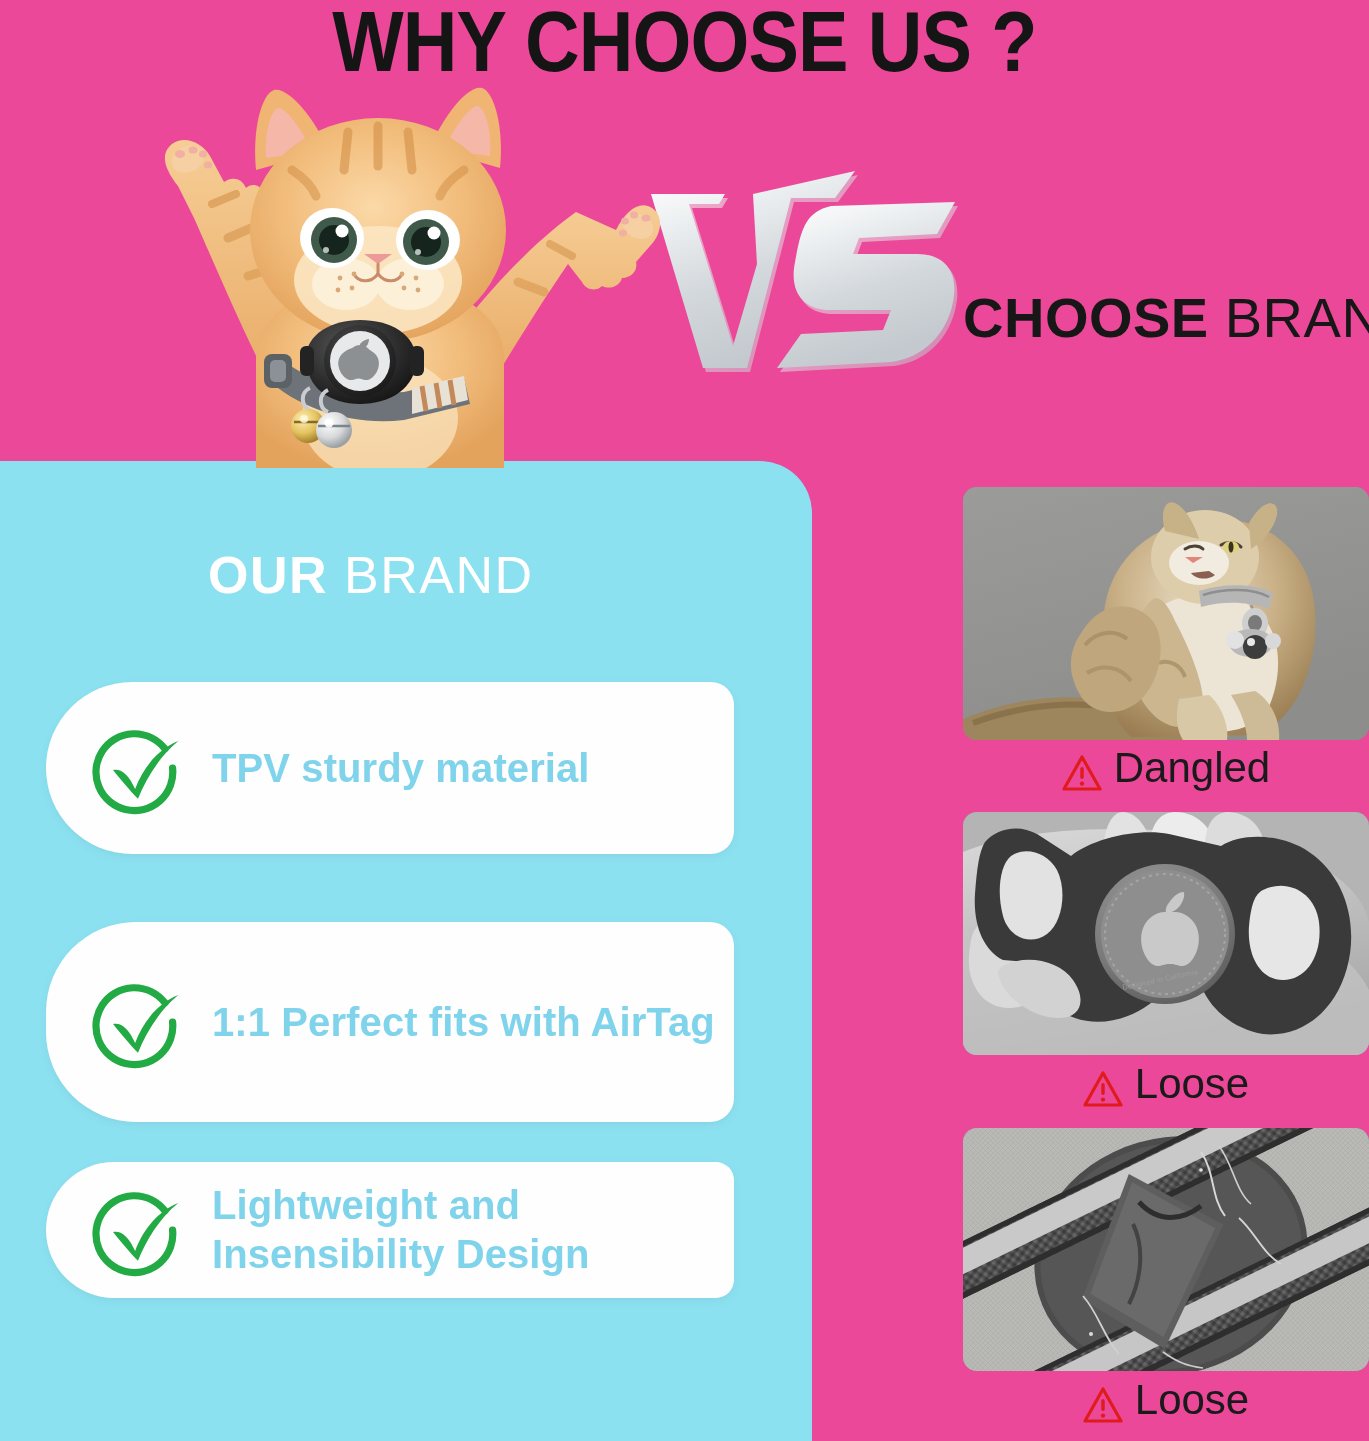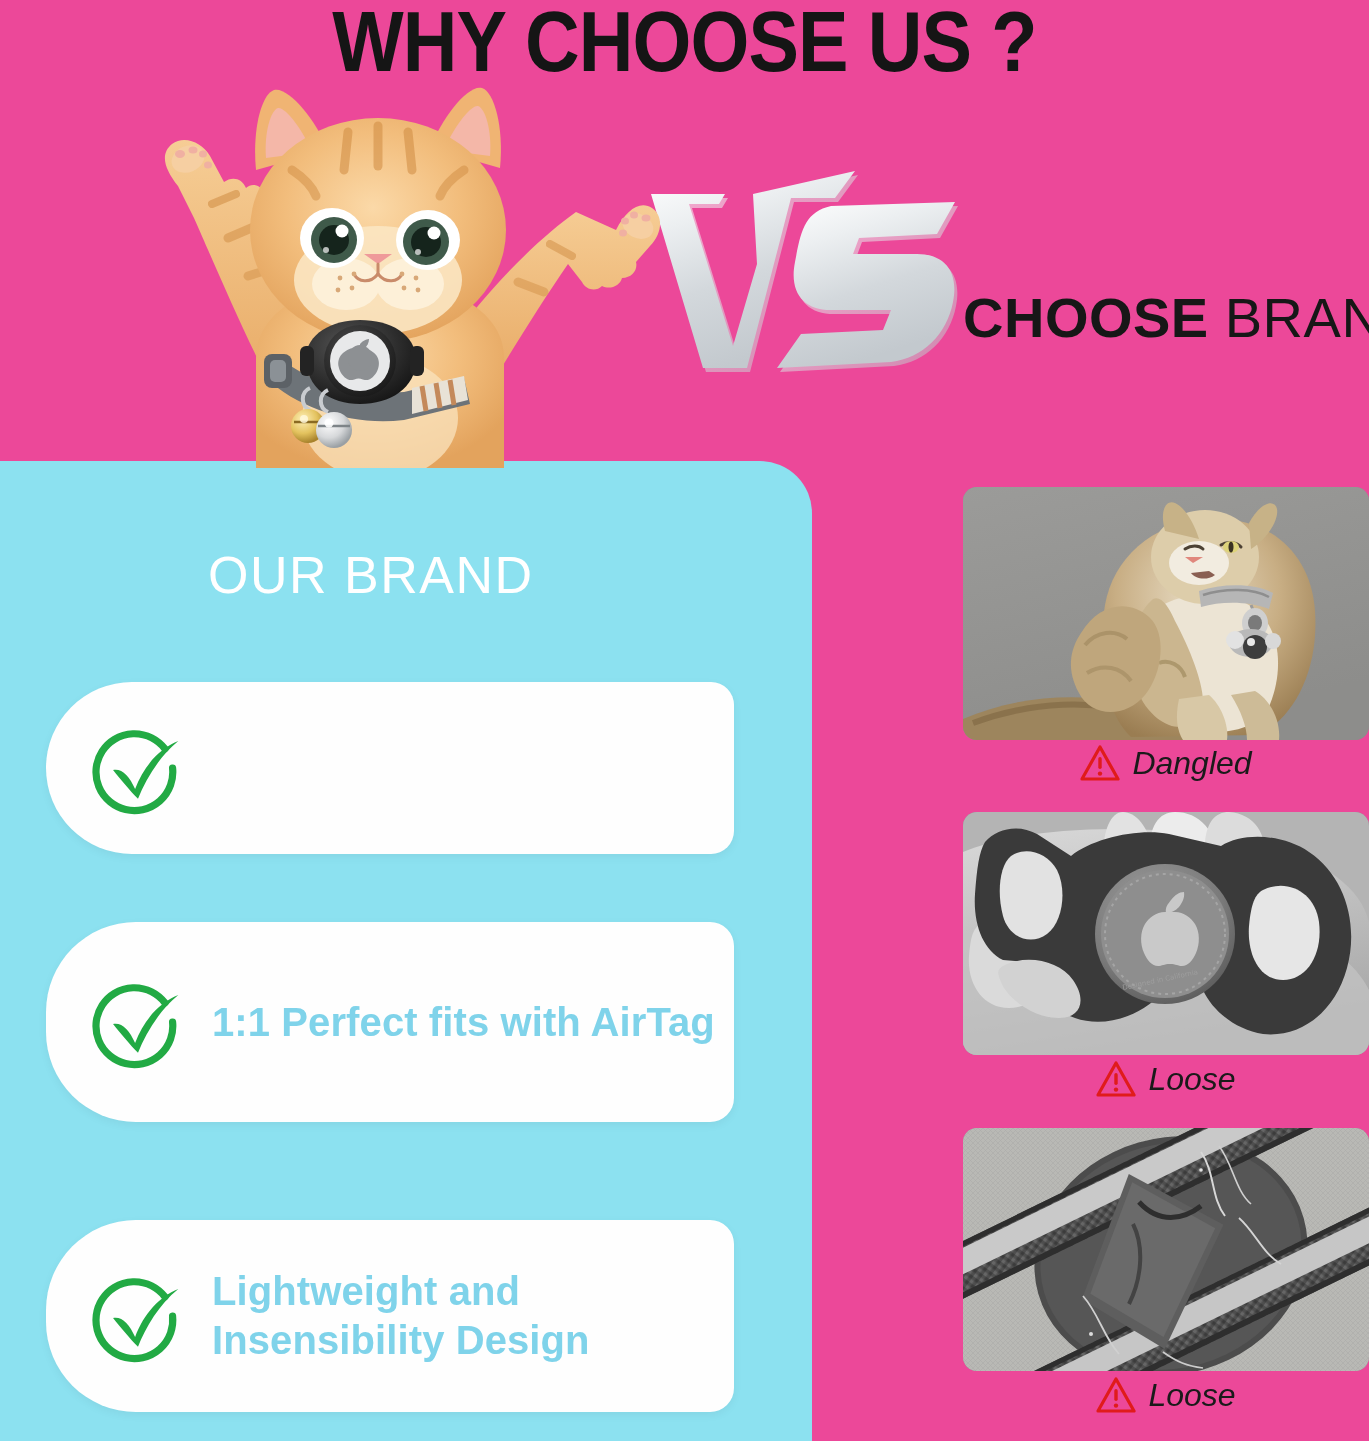--- a/index.html
+++ b/index.html
@@ -50,35 +50,35 @@
   .our-panel{
     position:absolute;left:0;top:461px;width:812px;height:980px;
     background:#8ce1f0;
     border-radius:0 52px 0 0;
     z-index:3;
   }
   .our-title{
     position:absolute;left:208px;top:545px;
     font-size:52px;color:#ffffff;letter-spacing:1.5px;white-space:nowrap;z-index:5;
   }
-  .our-title .b{font-weight:normal;}
+  .our-title .b{font-weight:bold;}
   .our-title .r{font-weight:normal;}
 
   
   .card{
     position:absolute;left:46px;width:688px;
     background:#fefefe;
     border-radius:90px 24px 24px 90px;
     box-shadow:0 3px 10px rgba(0,0,0,.05);
     z-index:5;
     display:flex;align-items:center;
   }
   .card-1{top:682px;height:172px;}
   .card-2{top:922px;height:200px;}
-  .card-3{top:1220px;height:192px;}
+  .card-3{top:1162px;height:136px;}
 
   .check-icon{
     flex:0 0 auto;
     width:96px;height:96px;
     margin-left:44px;margin-right:26px;
   }
   .check-icon svg{display:block;width:96px;height:96px;overflow:visible;}
 
   .card-text{
     font-size:40px;
@@ -96,21 +96,21 @@
     background:#8c8c8c;
   }
   .photo svg{display:block;width:100%;height:100%;}
   .photo-1{top:487px;height:253px;}
   .photo-2{top:812px;height:243px;}
   .photo-3{top:1128px;height:243px;}
 
   .caption{
     position:absolute;left:963px;width:406px;
     display:flex;align-items:flex-end;justify-content:center;gap:12px;
-    font-size:32px;color:#1a1a1a;z-index:6;white-space:nowrap;font-style:italic;
+    font-size:42px;color:#1a1a1a;z-index:6;white-space:nowrap;
   }
   .cap-1{top:744px;}
   .cap-2{top:1060px;}
   .cap-3{top:1376px;}
   .warn-icon{flex:0 0 auto;width:40px;height:38px;}
   .warn-icon svg{display:block;width:40px;height:38px;}
 </style>
 </head>
 <body>
 
@@ -301,20 +301,23 @@
     <span class="b">OUR</span><span class="r"> BRAND</span>
   </div>
 
   <div class="card card-1">
     <span class="check-icon">
       <svg viewBox="0 0 100 100" xmlns="http://www.w3.org/2000/svg">
         <path d="M78 30 A40 40 0 1 0 86 50" fill="none" stroke="#22aa44" stroke-width="7.5" stroke-linecap="round"></path>
         <path d="M24 52 C33 50 41 58 47 72 C56 48 72 30 92 22 C72 38 58 62 50 82 C42 74 32 62 24 52 Z" fill="#22aa44"></path>
       </svg>
     </span>
+    <span class="card-text">
+      <span>TPV sturdy material</span>
+    </span>
   </div>
 
   <div class="card card-2">
     <span class="check-icon">
       <svg viewBox="0 0 100 100" xmlns="http://www.w3.org/2000/svg">
         <path d="M78 30 A40 40 0 1 0 86 50" fill="none" stroke="#22aa44" stroke-width="7.5" stroke-linecap="round"></path>
         <path d="M24 52 C33 50 41 58 47 72 C56 48 72 30 92 22 C72 38 58 62 50 82 C42 74 32 62 24 52 Z" fill="#22aa44"></path>
       </svg>
     </span>
     <span class="card-text">

